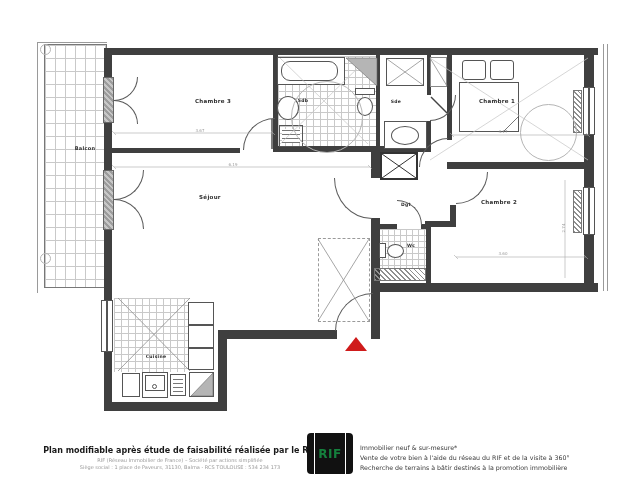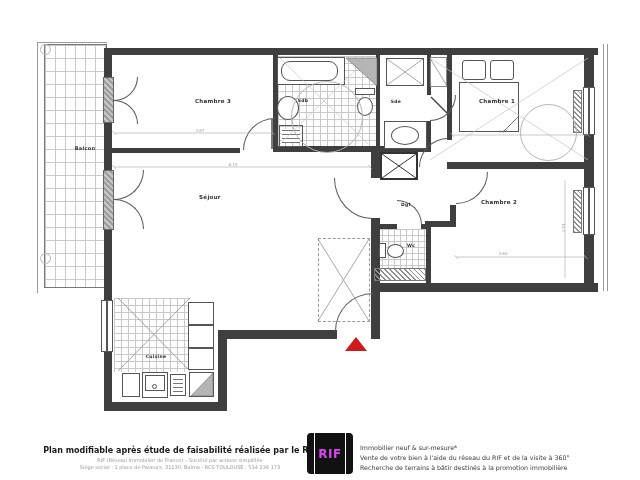--- a/index.html
+++ b/index.html
@@ -36,21 +36,21 @@
     background-clip:content-box;padding:3px 2px;}
   svg.ovl{position:absolute;left:0;top:0;pointer-events:none;}
   
   #footer{position:absolute;left:0;top:430px;width:640px;height:50px;}
   .f-title{position:absolute;left:40px;top:16px;width:280px;text-align:center;
     font-size:8px;font-weight:bold;color:#1a1a1a;}
   .f-small{position:absolute;left:40px;width:280px;text-align:center;font-size:5px;color:#9a9a9a;}
   .f-right{position:absolute;left:360px;top:13px;width:275px;font-size:6.3px;color:#3a3a3a;line-height:1.6;}
   .logo{position:absolute;left:307px;top:3px;width:46px;height:41px;background:#111;
     border-radius:4px;display:flex;align-items:center;justify-content:center;}
-  .logo span{color:#d946ef;border:1.5px solid #fff;border-radius:3px;padding:16px 3px;
+  .logo span{color:#15803d;border:1.5px solid #fff;border-radius:3px;padding:16px 3px;
     font-size:12px;font-weight:bold;letter-spacing:.5px;}
 </style>
 </head>
 <body>
 
 <div id="stage">
   <div id="plan">
 
     <div class="tline" style="left:37px;top:42px;width:1px;height:251px"></div>
     <div class="tline" style="left:37px;top:42px;width:70px;height:1px"></div>

